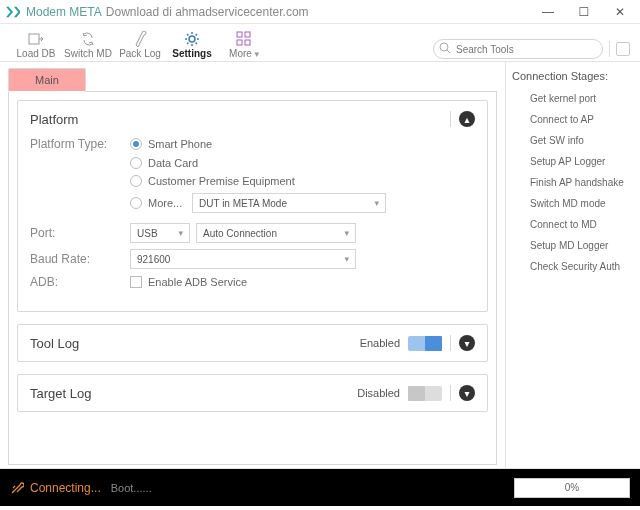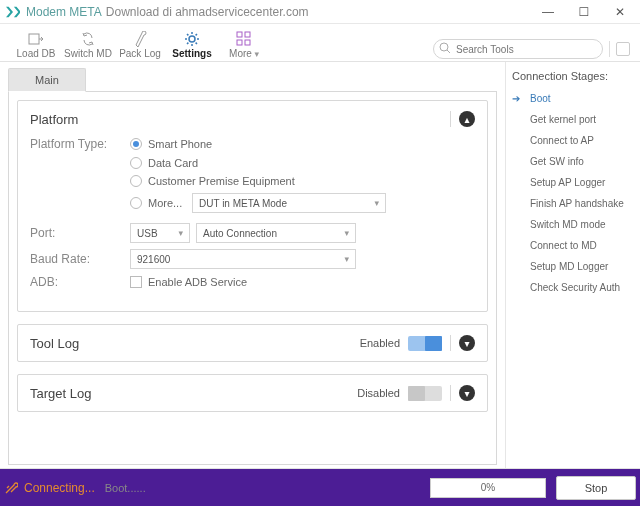--- a/index.html
+++ b/index.html
@@ -19,21 +19,21 @@
   .search { margin-left:auto; display:flex; align-items:center; }
   .searchbox { width:170px; height:20px; border:1px solid #d5d5d5; border-radius:10px; font-size:10px; padding:0 8px 0 22px; color:#888; background:#fff; }
   .searchwrap { position:relative; }
   .searchwrap .sicon { position:absolute; left:6px; top:3px; }
   .extra { width:14px; height:14px; border:1px solid #ccc; border-radius:2px; margin-left:6px; }
   .divider { width:1px; height:16px; background:#ddd; margin-left:6px; }
   .body { display:flex; height:406px; }
   .main { width:505px; padding:6px 8px 0 8px; }
   .side { flex:1; border-left:1px solid #e6e6e6; padding:8px 6px; }
   .tabs { display:flex; margin-bottom:-1px; }
-  .tab { font-size:11px; padding:5px 26px; border:1px solid #d8d8d8; border-bottom:1px solid #fff; background:#e5e5e5; border-radius:2px 2px 0 0; color:#555;}
+  .tab { font-size:11px; padding:5px 26px; border:1px solid #d8d8d8; border-bottom:1px solid #fff; background:#fca5a5; border-radius:2px 2px 0 0; color:#555;}
   .mainbox { border:1px solid #d8d8d8; height:374px; overflow:hidden; padding:8px; }
   .panel { border:1px solid #d8d8d8; border-radius:2px; padding:10px 12px; margin-bottom:12px; }
   .panel-hd { display:flex; align-items:center; }
   .panel-title { font-size:13px; color:#444; }
   .panel-hd .right { margin-left:auto; display:flex; align-items:center; gap:8px; }
   .circle-btn { width:16px; height:16px; border-radius:50%; background:#333; color:#fff; display:flex; align-items:center; justify-content:center; font-size:10px; }
   .sep { width:1px; height:16px; background:#d8d8d8; }
   .toggle { width:34px; height:15px; border-radius:2px; background:#ddd; position:relative; display:inline-block;}
   .toggle .knob { position:absolute; width:17px; height:15px; background:#aaa; border-radius:1px; }
   .toggle.on { background:#9cc4ef; }
@@ -43,21 +43,21 @@
   .flabel { width:100px; text-align:left; padding-right:10px; color:#888; font-size:12px;}
   .radio { width:12px; height:12px; border:1px solid #bbb; border-radius:50%; margin-right:6px; display:inline-block; position:relative;}
   .radio.checked::after{content:""; position:absolute; inset:2px; background:#4a8fdc; border-radius:50%;}
   .checkbox { width:12px; height:12px; border:1px solid #bbb; margin-right:6px; display:inline-block;}
   .dropdown { border:1px solid #d5d5d5; height:20px; font-size:10px; color:#555; padding:0 6px; display:flex; align-items:center; justify-content:space-between; background:#fff;}
   .dropdown .arrow{ font-size:9px; color:#999;}
   .side-title { font-size:11px; color:#555; margin-bottom:6px; }
   .stage { font-size:10px; color:#666; padding:5px 0 5px 18px; position:relative;}
   .stage.active { color:#3a7bb8; }
   .stage.active::before{content:"➔"; position:absolute; left:0; color:#3a7bb8; font-size:10px;}
-  .status { height:38px; border-top:1px solid #e2e2e2; background:#4c1d95; display:flex; align-items:center; padding:0 4px; gap:10px;}
+  .status { height:38px; border-top:1px solid #e2e2e2; background:#000000; display:flex; align-items:center; padding:0 10px; gap:10px;}
   .connecting { color:#e58b2e; font-size:12px; display:flex; align-items:center; gap:6px;}
   .bootmsg { font-size:11px; color:#888; }
   .progress { margin-left:auto; width:116px; height:20px; border:1px solid #ccc; background:#fff; display:flex; align-items:center; justify-content:center; font-size:10px; color:#666;}
   .stopbtn { width:80px; height:24px; border:1px solid #c8c8c8; background:#fff; font-size:11px; color:#444; display:flex; align-items:center; justify-content:center; border-radius:2px;}
   .state-label { font-size:11px; color:#555; }
 </style>
 </head>
 <body>
 
 <div class="titlebar">
@@ -230,21 +230,20 @@
             <div class="sep"></div>
             <div class="circle-btn">▾</div>
           </div>
         </div>
       </div>
     </div>
   </div>
 
   <div class="side">
     <div class="side-title">Connection Stages:</div>
-    <div class="stage active">Boot</div>
     <div class="stage">Get kernel port</div>
     <div class="stage">Connect to AP</div>
     <div class="stage">Get SW info</div>
     <div class="stage">Setup AP Logger</div>
     <div class="stage">Finish AP handshake</div>
     <div class="stage">Switch MD mode</div>
     <div class="stage">Connect to MD</div>
     <div class="stage">Setup MD Logger</div>
     <div class="stage">Check Security Auth</div>
   </div>
@@ -252,14 +251,13 @@
 
 <div class="status">
   <div class="connecting">
     <svg width="14" height="14">
         <path d="M2 12L7 7M7 7l3-3a2 2 0 1 1 2 2l-3 3M5 5l-2 2M9 9l-2 2" stroke="#e58b2e" fill="none" stroke-width="1.3"></path>
       </svg>
     <span>Connecting...</span>
   </div>
   <span class="bootmsg">Boot......</span>
   <div class="progress">0%</div>
-  <div class="stopbtn">Stop</div>
 </div>
 
 </body></html>

